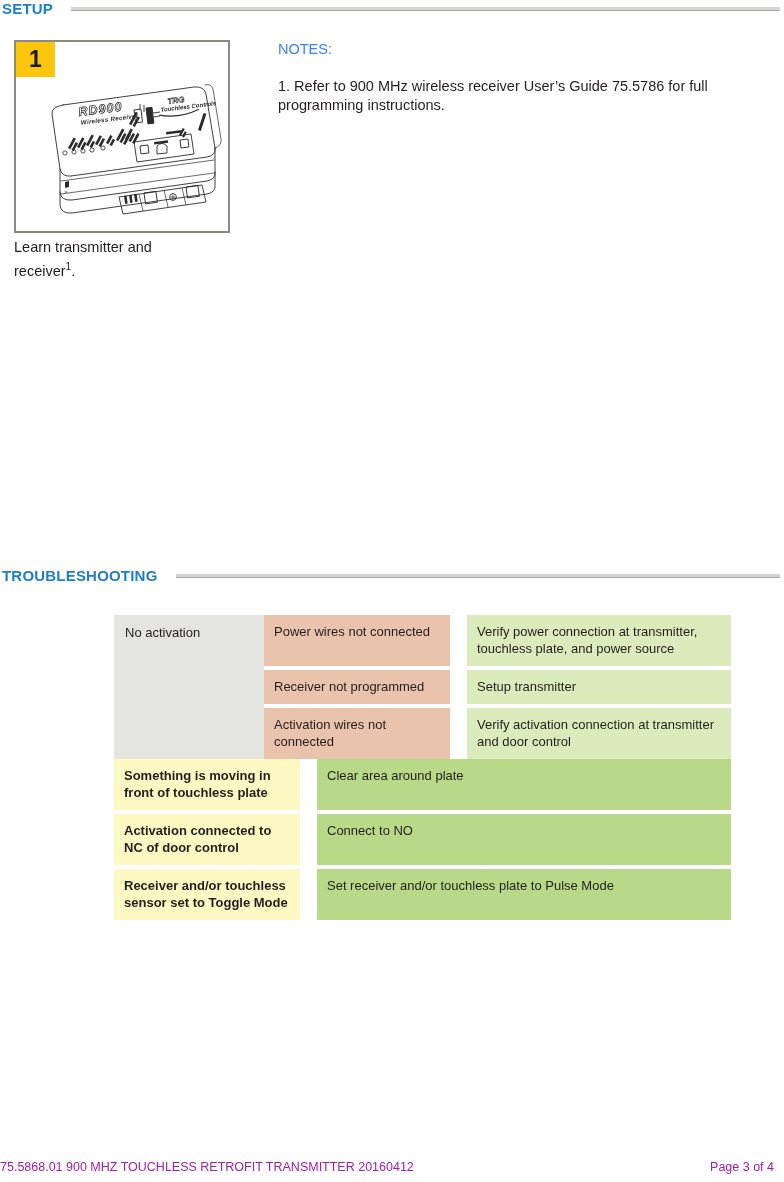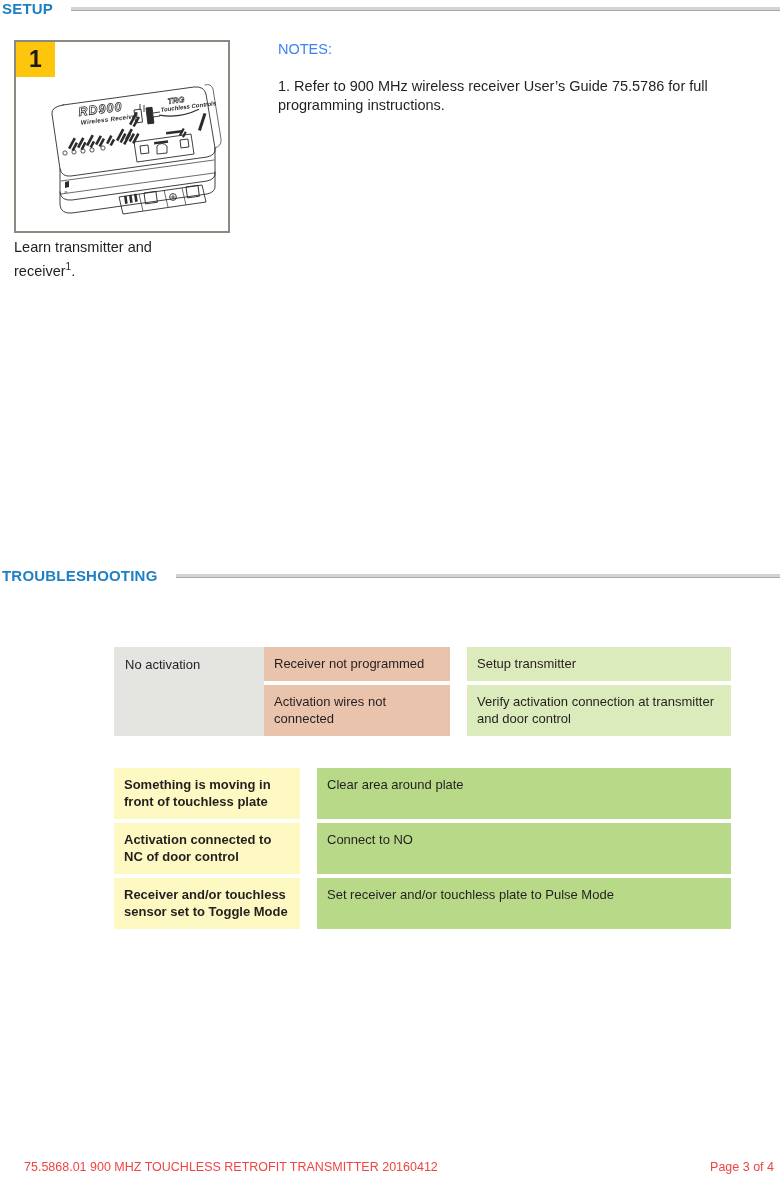--- a/index.html
+++ b/index.html
@@ -111,21 +111,20 @@
     left: 114px;
     top: 615px;
     width: 617px;
     display: flex;
     flex-direction: column;
   }
   .ts-group {
     display: flex;
     flex-direction: row;
     align-items: stretch;
-    margin-top: 32px;
   }
   .ts-symptom {
     width: 150px;
     flex: 0 0 150px;
     font-size: 13px;
     line-height: 17px;
     padding: 9px 8px 9px 11px;
     box-sizing: border-box;
     color: #231f20;
   }
@@ -164,28 +163,28 @@
   .g-a .ts-cause   { background: #eac3ac; }
   .g-a .ts-fix     { background: #dcebbb; }
   
   .g-b .ts-symptom { background: #c6c6bd; }
   .g-b .ts-cause   { background: #fef9c3; font-weight: bold; }
   .g-b .ts-fix     { background: #b8da88; }
 
   
   .footer {
     position: absolute;
-    left: 24px;
+    left: 0;
     right: 8px;
     top: 1160px;
     display: flex;
     justify-content: space-between;
     align-items: baseline;
     font-size: 12.5px;
-    color: #ef4444;
+    color: #a21caf;
   }
   .footer-right { padding-right: 2px; }
 </style>
 </head>
 <body>
 
 <div class="section-header" id="setup-header">
   <span class="title">SETUP</span>
   <span class="rule"></span>
 </div>
@@ -328,20 +327,24 @@
   <span class="title">TROUBLESHOOTING</span>
   <span class="rule"></span>
 </div>
 
 <div class="ts-table">
 
   <div class="ts-group g-a">
     <div class="ts-symptom">No activation</div>
     <div class="ts-rows">
       <div class="ts-row">
+        <div class="ts-cause">Power wires not connected</div>
+        <div class="ts-fix">Verify power connection at transmitter, touchless plate, and power source</div>
+      </div>
+      <div class="ts-row">
         <div class="ts-cause">Receiver not programmed</div>
         <div class="ts-fix">Setup transmitter</div>
       </div>
       <div class="ts-row">
         <div class="ts-cause">Activation wires not connected</div>
         <div class="ts-fix">Verify activation connection at transmitter and door control</div>
       </div>
     </div>
   </div>
 

